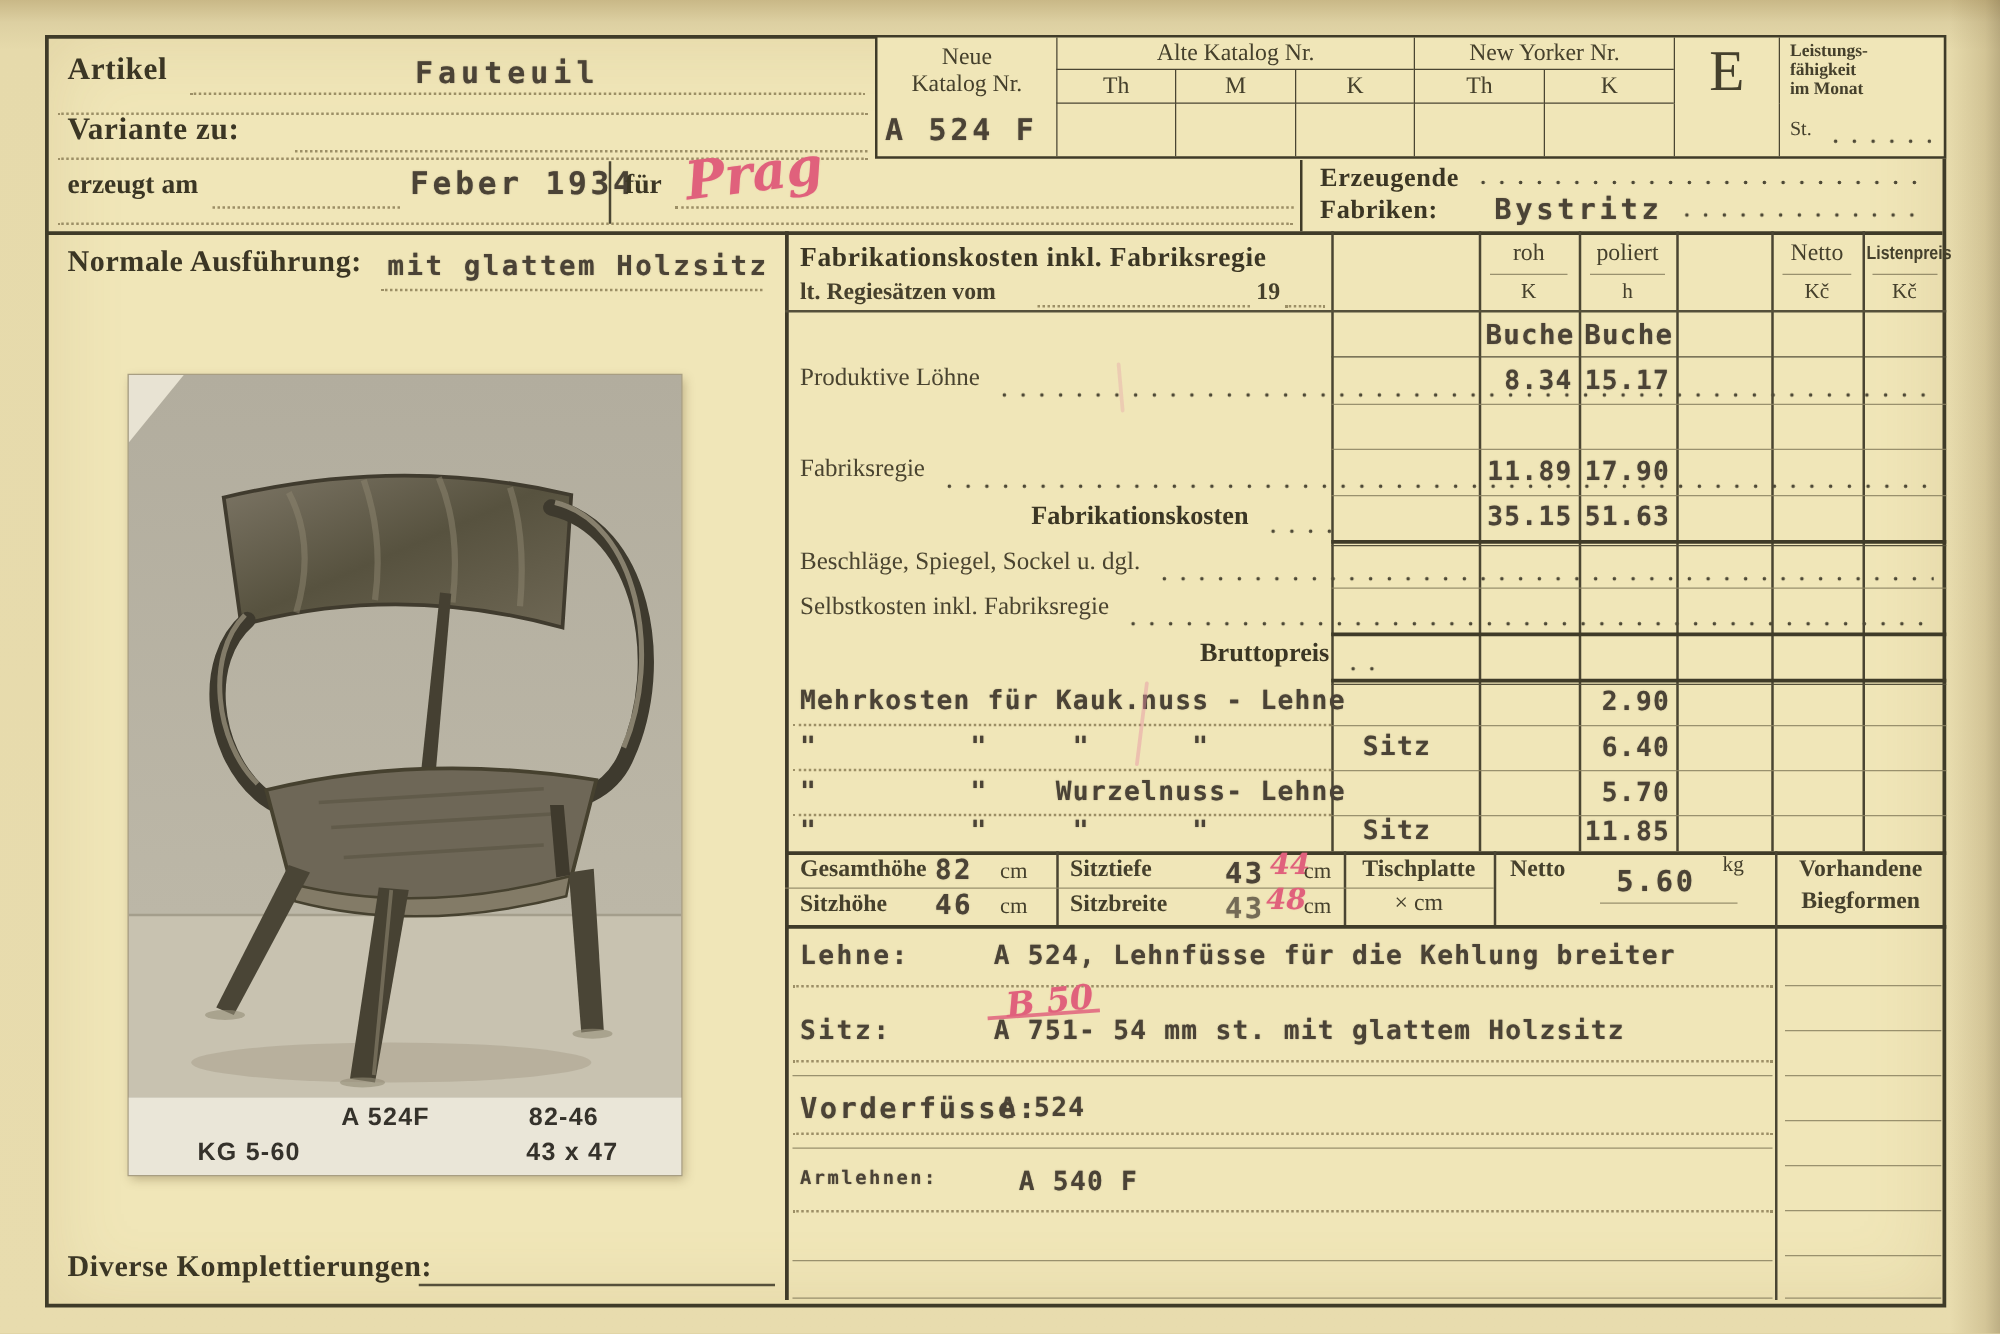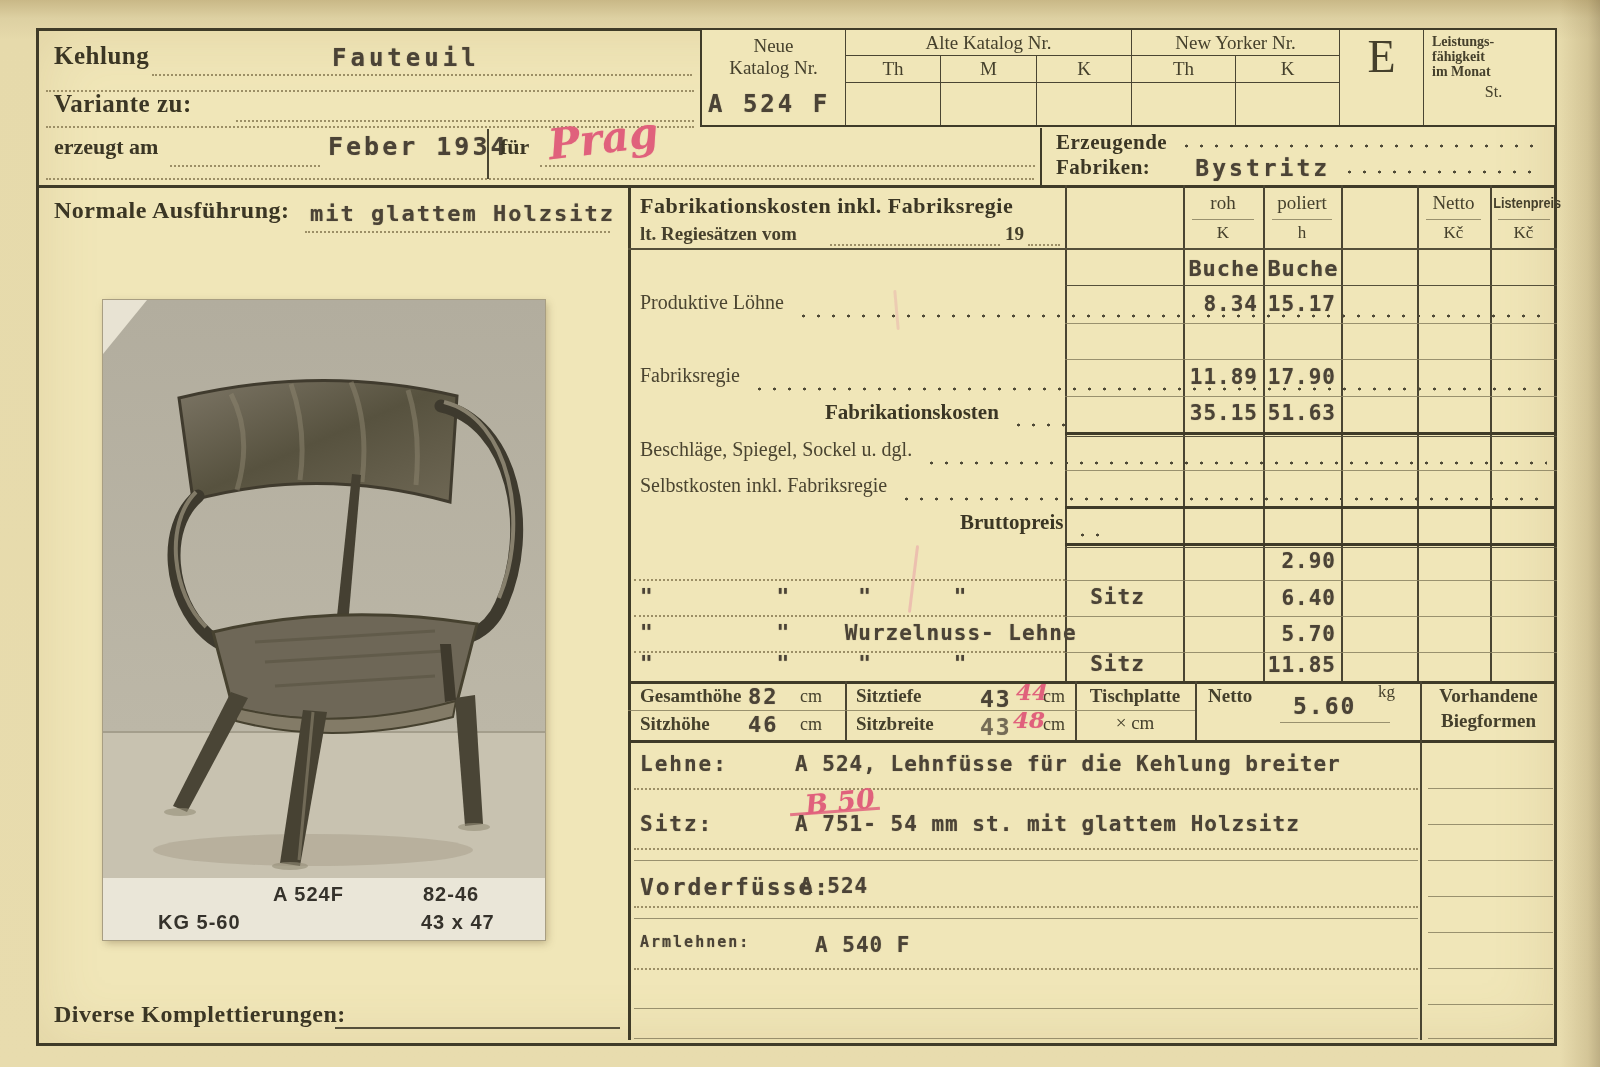--- a/index.html
+++ b/index.html
@@ -54,21 +54,21 @@
   .caption .cl{position:absolute;}
   .leist{font-size:14px;line-height:15px;text-align:left;display:flex;flex-direction:column;
          align-items:flex-start;justify-content:center;padding-left:8px;font-weight:bold;color:#45402c;}
 </style>
 </head>
 <body>
 
 <div id="page">
   <div class="card"></div>
 
-  <div class="lbl" style="left:54px;top:42px;font-size:25px;">Kehlung</div>
+  <div class="lbl" style="left:54px;top:42px;font-size:25px;">Artikel</div>
   <div class="dotl" style="left:152px;top:74px;width:540px;"></div>
   <div class="tw" style="left:332px;top:44px;font-size:24px;letter-spacing:4px;">Fauteuil</div>
   <div class="dotl" style="left:46px;top:90px;width:648px;"></div>
 
   <div class="lbl" style="left:54px;top:90px;font-size:25px;">Variante zu:</div>
   <div class="dotl" style="left:236px;top:120px;width:458px;"></div>
   <div class="dotl" style="left:46px;top:126px;width:648px;"></div>
 
   <div class="plain" style="left:54px;top:134px;font-size:22px;font-weight:bold;color:#3b3624;">erzeugt am</div>
   <div class="dotl" style="left:170px;top:165px;width:150px;"></div>
@@ -99,21 +99,21 @@
     <div class="cc hb" style="grid-row:2;grid-column:6;">K</div>
     <div class="cc nb" style="grid-row:3;grid-column:1;justify-content:flex-start;padding-left:6px;">
       <span class="tw" style="position:static;font-size:24px;letter-spacing:3px;">A 524 F</span>
     </div>
     <div class="cc" style="grid-row:3;grid-column:2;"></div>
     <div class="cc" style="grid-row:3;grid-column:3;"></div>
     <div class="cc" style="grid-row:3;grid-column:4;"></div>
     <div class="cc" style="grid-row:3;grid-column:5;"></div>
     <div class="cc" style="grid-row:3;grid-column:6;"></div>
     <div class="cc" style="grid-row:3;grid-column:7;"></div>
-    <div class="cc" style="grid-row:3;grid-column:8;justify-content:flex-start;padding-left:8px;font-size:16px;flex-direction:column;">
+    <div class="cc" style="grid-row:3;grid-column:8;justify-content:flex-start;padding-left:8px;font-size:16px;">
       <span>St.</span>
       <span class="leader" style="margin-bottom:10px;"></span>
     </div>
   </div>
 
   <div style="position:absolute;left:1040px;top:128px;width:517px;height:57px;border-left:2.5px solid #3f3b28;box-sizing:border-box;padding:2px 6px 0 14px;">
     <div style="display:flex;align-items:flex-start;">
       <span class="lbl" style="position:static;font-size:21px;">Erzeugende</span>
       <span class="leader"></span>
     </div>
@@ -243,20 +243,21 @@
   </div>
   <div class="costrow" style="top:438px;">
     <span class="rlbl">Beschläge, Spiegel, Sockel u. dgl.</span>
       <span class="leader"></span>
   </div>
   <div class="costrow" style="top:510px;">
     <span class="rlbl b" style="margin-left:320px;">Bruttopreis</span>
       <span class="leader" style="max-width:30px;"></span>
   </div>
   <div class="costrow" style="top:548px;">
+    <span class="rlbl t">Mehrkosten für Kauk.nuss - Lehne</span>
     <span class="val pol">2.90</span>
   </div>
   <div class="costrow" style="top:585px;">
     <span class="rlbl t">"         "     "      "         Sitz</span>
     <span class="val pol">6.40</span>
   </div>
   <div class="costrow" style="top:621px;">
     <span class="rlbl t">"         "    Wurzelnuss- Lehne</span>
     <span class="val pol">5.70</span>
   </div>

